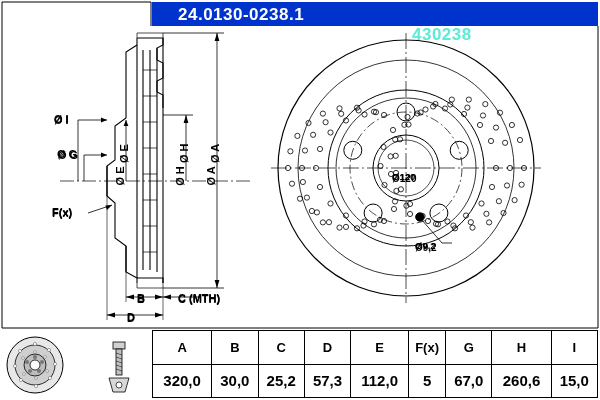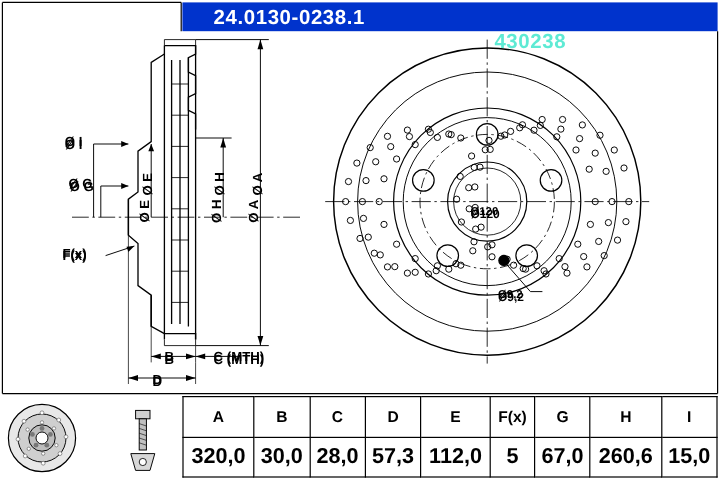--- a/index.html
+++ b/index.html
@@ -12,21 +12,21 @@
   .titlebar .t2{position:absolute;left:260px;top:3px;color:#5eead4;font-size:17px;font-weight:bold;letter-spacing:.5px;margin-top:20px;}
 
   .illus{position:absolute;left:3px;top:28px;font-size:8.5px;line-height:10px;color:#000;font-weight:bold;}
 
   
   .tbl{position:absolute;left:2px;top:330px;width:596px;height:68px;}
   .tbl table{border-collapse:collapse;width:100%;height:100%;}
   .tbl td{border:1px solid #000;text-align:center;font-size:12.5px;font-weight:bold;padding:0;}
   .tbl td.blank{border:none;}
   .tbl tr.head td{height:26px;font-size:13px;}
-  .tbl tr.vals td{height:26px;font-size:18px;}
+  .tbl tr.vals td{height:26px;font-size:15px;}
 
   .lbl{position:absolute;font-size:11px;font-weight:bold;color:#000;white-space:nowrap;}
   .lbl-s{position:absolute;font-size:9.5px;font-weight:bold;color:#000;white-space:nowrap;}
 
   svg{display:block;}
 </style>
 </head>
 <body>
 
 <div id="root">
@@ -356,21 +356,21 @@
         <td>E</td>
         <td style="width:36px;">F(x)</td>
         <td>G</td>
         <td>H</td>
         <td>I</td>
       </tr>
       <tr class="vals">
         <td class="blank"></td>
         <td>320,0</td>
         <td>30,0</td>
-        <td>28,0</td>
+        <td>25,2</td>
         <td>57,3</td>
         <td>112,0</td>
         <td>5</td>
         <td>67,0</td>
         <td>260,6</td>
         <td>15,0</td>
       </tr>
     </tbody>
       </table>
   </div>

